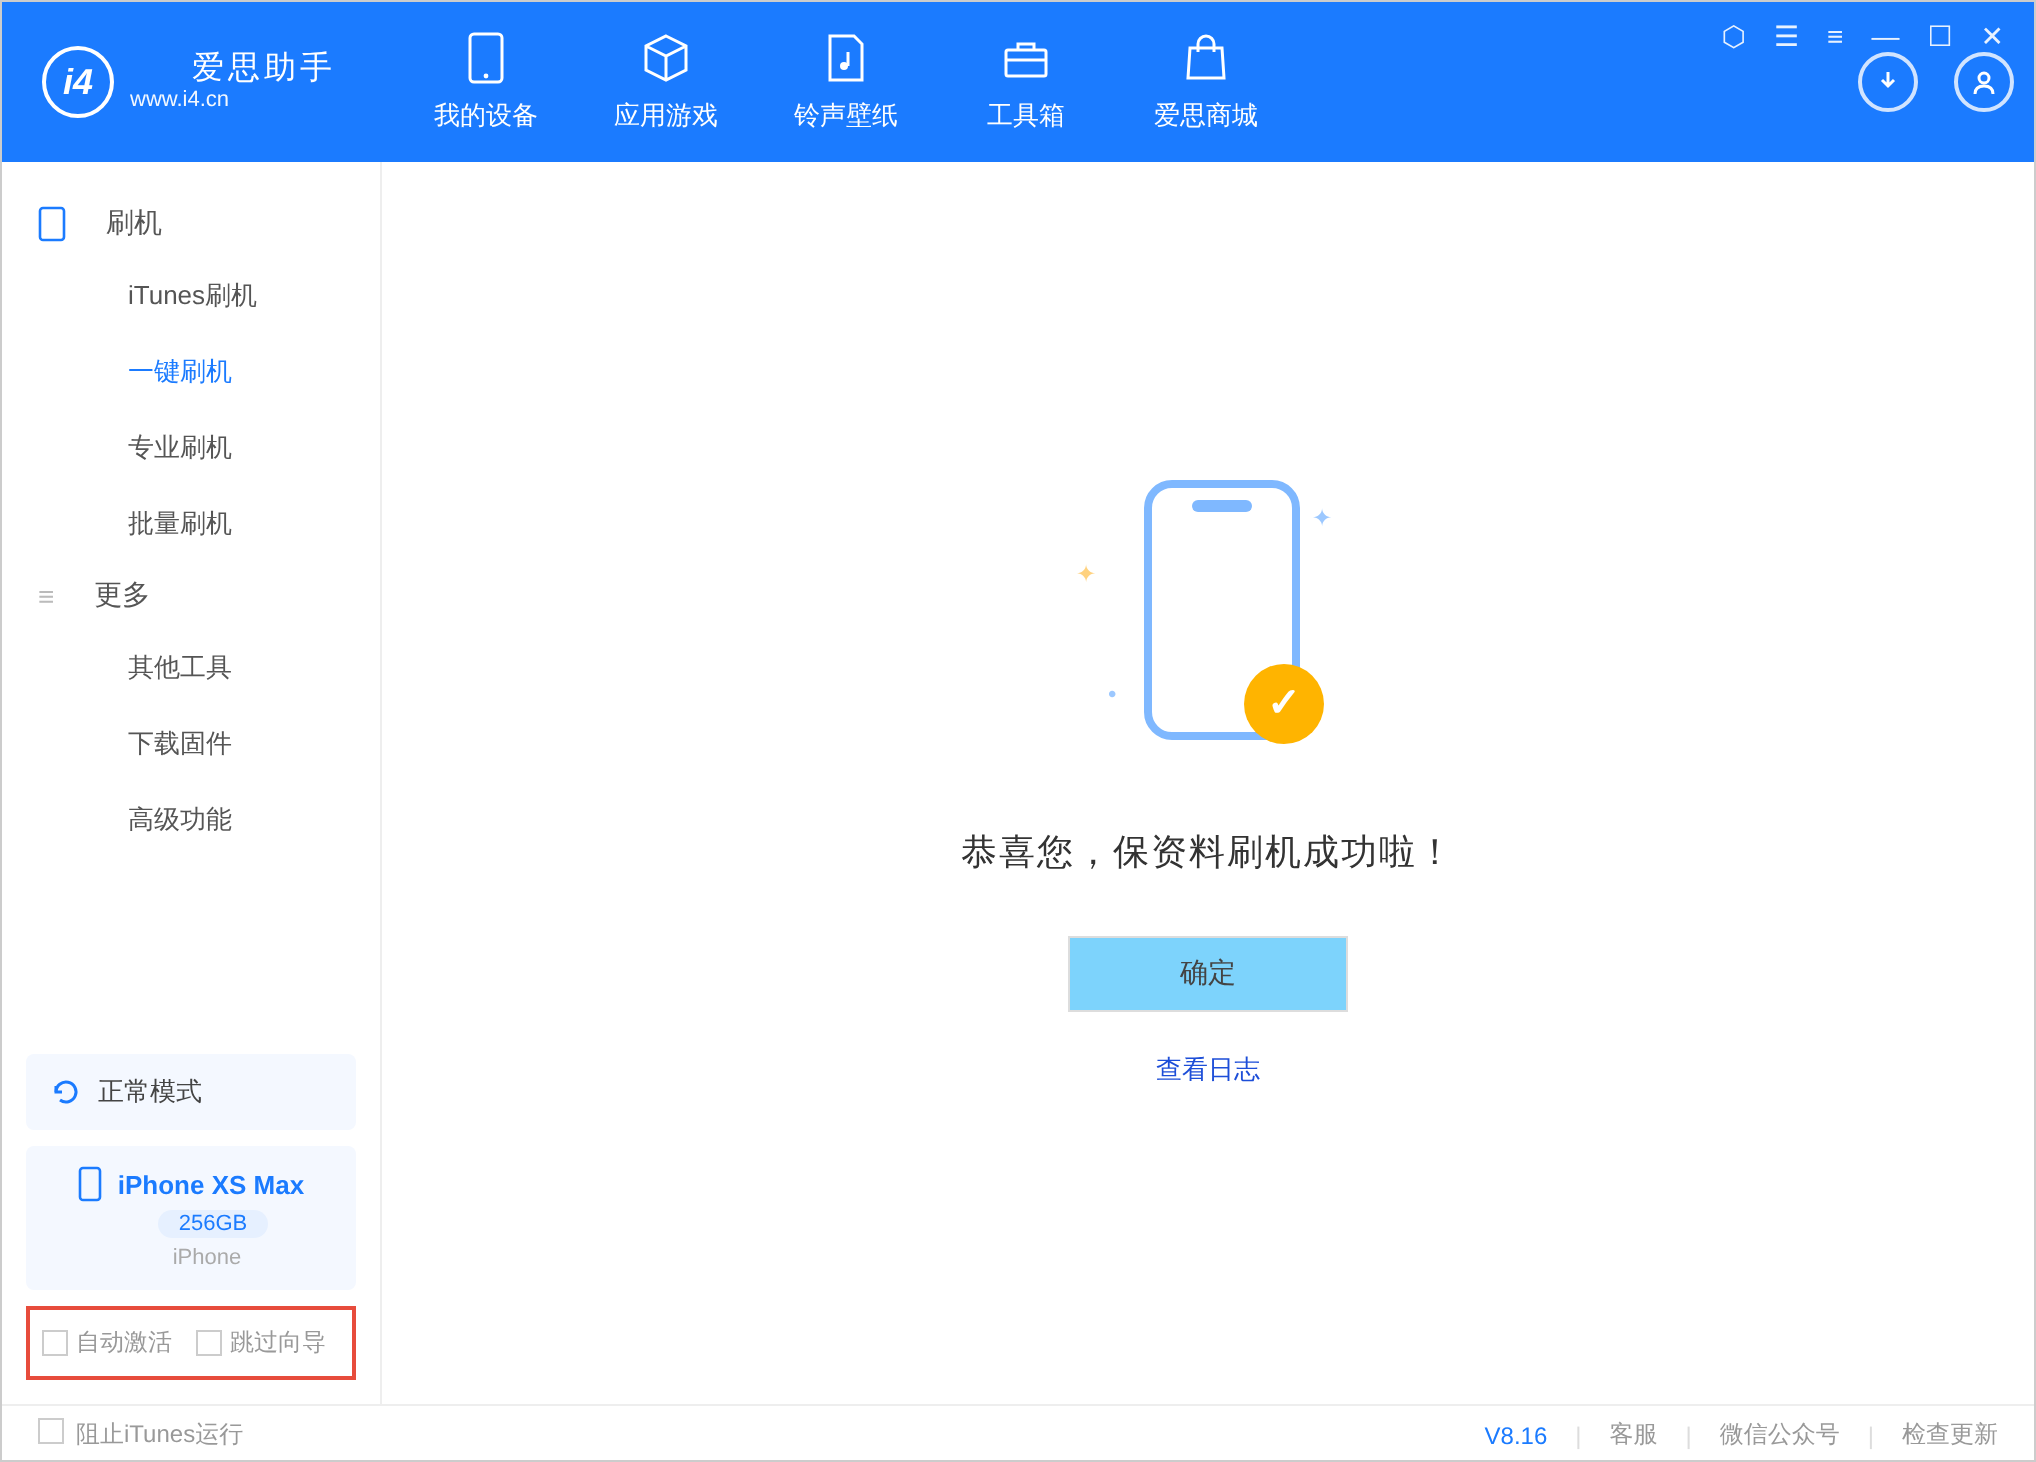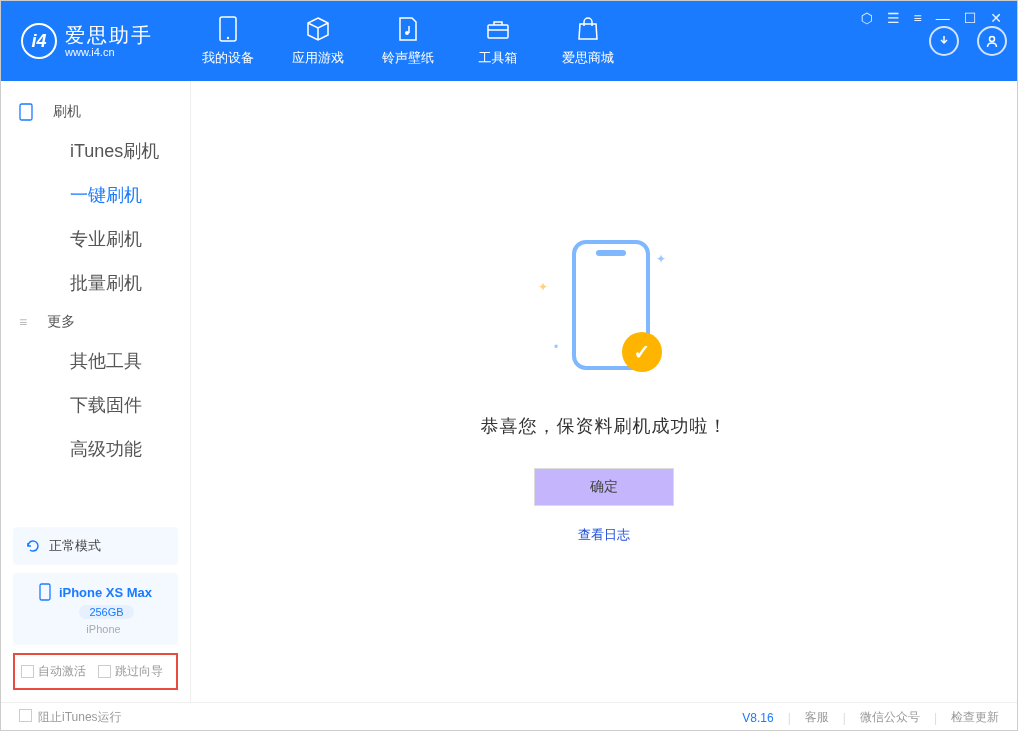--- a/index.html
+++ b/index.html
@@ -2,38 +2,38 @@
 <html><head>
 <meta charset="utf-8">
 <style>
 * { margin: 0; padding: 0; box-sizing: border-box; font-family: "Microsoft YaHei", Arial, sans-serif; }
 body { background: #fff; width: 1018px; height: 731px; overflow: hidden; border: 1px solid #ccc; }
 
 .header { background: #1b7bff; height: 80px; display: flex; align-items: center; padding: 0 10px 0 20px; color: #fff; }
 .logo-block { display: flex; align-items: center; gap: 8px; margin-right: 30px; }
 .logo-icon { width: 36px; height: 36px; border: 2px solid #fff; border-radius: 50%; display: flex; align-items: center; justify-content: center; font-weight: bold; font-size: 18px; font-style: italic; }
 .logo-text { display: flex; flex-direction: column; line-height: 1.1; }
-.logo-title { font-size: 20px; font-weight: 500; letter-spacing: 2px; }
+.logo-title { font-size: 16px; font-weight: 500; letter-spacing: 2px; margin-left: 31px; }
 .logo-sub { font-size: 11px; opacity: 0.95; }
 
 .nav-tabs { display: flex; gap: 0; }
 .nav-tab { width: 90px; height: 80px; display: flex; flex-direction: column; align-items: center; justify-content: center; gap: 6px; font-size: 13px; cursor: pointer; position: relative; }
 .nav-tab.active { background: #066bff; }
 .nav-tab.active::after { content: ""; position: absolute; bottom: -1px; left: 50%; transform: translateX(-50%); border: 7px solid transparent; border-bottom-color: #fff; }
 .nav-icon { width: 28px; height: 28px; display: flex; align-items: center; justify-content: center; }
 
 .header-right { margin-left: auto; display: flex; align-items: center; gap: 18px; }
 .header-right .circ { width: 30px; height: 30px; border: 2px solid rgba(255,255,255,0.8); border-radius: 50%; display: flex; align-items: center; justify-content: center; cursor: pointer; }
 .win-ctrl { display: flex; gap: 14px; font-size: 14px; opacity: 0.9; position: absolute; top: 10px; right: 16px; }
 .win-ctrl span { cursor: pointer; }
 
 .body-area { display: flex; height: 621px; }
 .sidebar { width: 190px; border-right: 1px solid #eee; padding-top: 14px; display: flex; flex-direction: column; }
 .sb-section-hdr { display: flex; align-items: center; gap: 20px; padding: 8px 18px; color: #555; font-size: 14px; }
-.sb-item { padding: 10px 18px 10px 29px; font-size: 18px; color: #555; cursor: pointer; margin-left: 40px; }
+.sb-item { padding: 10px 18px 10px 63px; font-size: 13px; color: #555; cursor: pointer; }
 .sb-item.active { color: #1b7bff; }
 
 .sb-bottom { margin-top: auto; }
 .sb-mode, .sb-device { margin: 8px 12px; background: #f4f8ff; border-radius: 4px; padding: 10px 12px; display: flex; align-items: center; gap: 8px; font-size: 13px; color: #444; }
 .sb-device { flex-direction: column; align-items: center; gap: 4px; }
 .sb-device .dev-top { display: flex; align-items: center; gap: 8px; font-weight: 600; color: #1b7bff; }
 .sb-device .cap { background: #e6f0ff; color: #1b7bff; padding: 1px 10px; border-radius: 10px; font-size: 11px; margin-left: 22px; }
 .sb-device .sub { color: #aaa; font-size: 11px; margin-left: 16px; }
 
 .sb-checks { margin: 8px 12px 12px; border: 2px solid #e74c3c; padding: 8px 6px; display: flex; gap: 12px; font-size: 12px; color: #999; }
@@ -41,21 +41,21 @@
 .chkbox { width: 13px; height: 13px; border: 1px solid #ccc; background: #fff; }
 
 .main { flex: 1; display: flex; flex-direction: column; align-items: center; justify-content: center; position: relative; }
 .phone-vis { position: relative; width: 120px; height: 146px; }
 .phone-body { position: absolute; left: 28px; top: 0; width: 78px; height: 130px; border: 4px solid #7fb8ff; border-radius: 14px; background: #fff; }
 .phone-body::before { content: ""; position: absolute; top: 6px; left: 50%; transform: translateX(-50%); width: 30px; height: 6px; background: #7fb8ff; border-radius: 3px; }
 .check-badge { position: absolute; right: 2px; bottom: 14px; width: 40px; height: 40px; background: #ffb400; border-radius: 50%; display: flex; align-items: center; justify-content: center; color: #fff; font-size: 20px; font-weight: bold; }
 .sparkle { position:absolute; color:#ffd27f; font-size:12px; }
 
 .succ-text { margin-top: 28px; font-size: 18px; color: #333; letter-spacing: 1px; }
-.ok-btn { margin-top: 30px; width: 140px; height: 38px; border: 1px solid #ddd; background: #c4b5fd; font-size: 14px; color: #444; cursor: pointer; }
+.ok-btn { margin-top: 30px; width: 140px; height: 38px; border: 1px solid #ddd; background: #7dd3fc; font-size: 14px; color: #444; cursor: pointer; }
 .log-link { margin-top: 20px; font-size: 13px; color: #1d4ed8; cursor: pointer; }
 
 .footer { height: 30px; border-top: 1px solid #eee; display: flex; align-items: center; padding: 0 18px; font-size: 12px; color: #999; }
 .footer .fl { display: flex; align-items: flex-start; gap: 6px; }
 .footer .fr { margin-left: auto; display: flex; align-items: center; gap: 14px; }
 .footer .fr span { cursor: pointer; }
 .footer .ver { color: #1b7bff; }
 .footer .sep { color: #ddd; }
 
 svg { display: block; }

